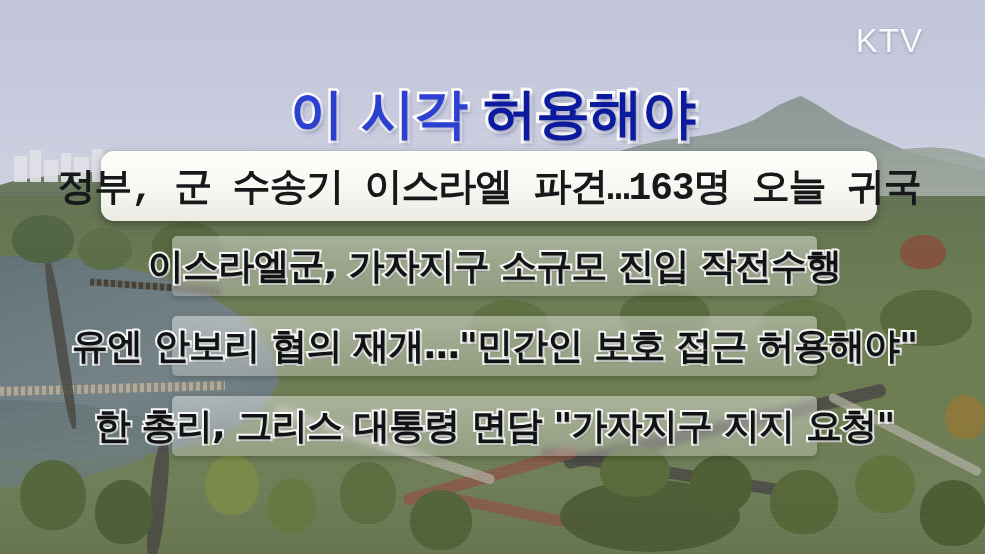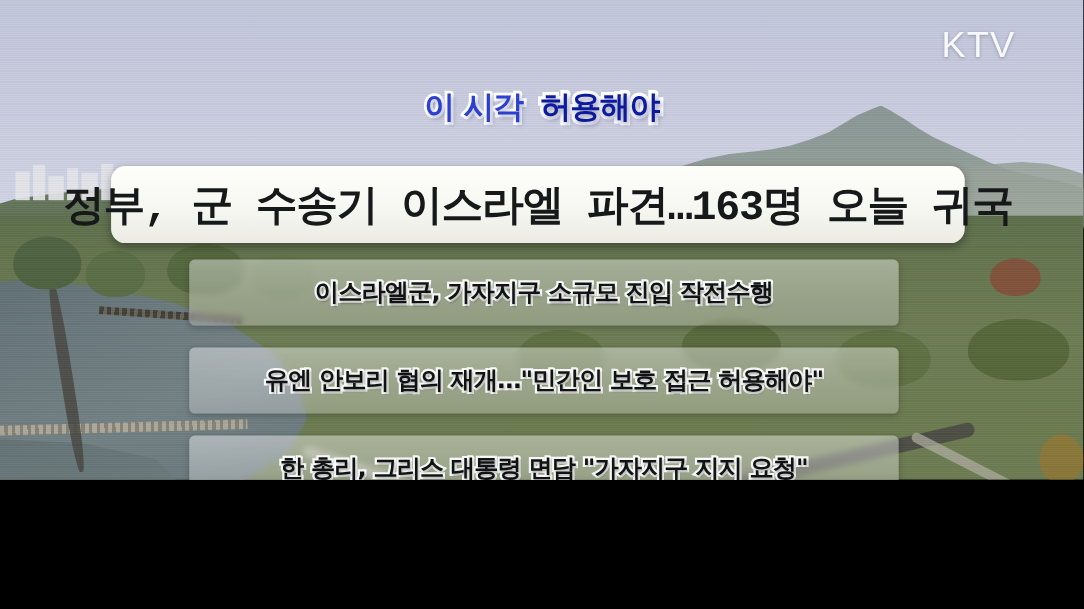--- a/index.html
+++ b/index.html
@@ -5,21 +5,21 @@
   * { margin:0; padding:0; box-sizing:border-box; }
   html,body { width:985px; height:554px; overflow:hidden; background:#000; }
 
   body {
     font-family:"Liberation Sans","DejaVu Sans",sans-serif;
   }
 
   
   #broadcast-frame {
     position:relative;
-    width:985px; height:436px;
+    width:985px; height:554px;
     overflow:hidden;
   }
 
   
   #scene { position:absolute; inset:0; }
 
   
   .sky {
     position:absolute; left:0; top:0; width:985px; height:200px;
     background:linear-gradient(180deg,#c3c7dd 0%,#c8cbe0 30%,#cdd0e2 60%,#d2d5e5 100%);
@@ -138,21 +138,21 @@
   }
 
   
   #program-title {
     position:absolute; left:0; top:78px; width:985px;
     text-align:center;
     white-space:nowrap;
   }
   #program-title .t-light,
   #program-title .t-bold {
-    font-size:28px;
+    font-size:54px;
     font-weight:bold;
     font-family:"DejaVu Sans","Liberation Sans",sans-serif;
     letter-spacing:-1px;
     margin-top:31px;
   }
   #program-title .t-light {
     color:#2b3fd0;
     -webkit-text-stroke:5px #ffffff;
     paint-order:stroke fill;
     text-shadow:2px 3px 4px rgba(20,30,90,.35);
@@ -188,21 +188,21 @@
     height:60px;
     background:linear-gradient(180deg, rgba(255,255,255,.42) 0%,
                rgba(248,248,248,.34) 50%, rgba(232,232,232,.30) 100%);
     backdrop-filter:blur(3px);
     -webkit-backdrop-filter:blur(3px);
     border-radius:5px;
     box-shadow:0 2px 6px rgba(0,0,0,.22);
     display:flex; align-items:center; justify-content:center;
   }
   .sub-banner .sub-text {
-    font-size:22px; font-weight:bold;
+    font-size:36px; font-weight:bold;
     font-family:"DejaVu Sans","Liberation Sans",sans-serif;
     color:#111214;
     letter-spacing:-.8px;
     white-space:nowrap;
     -webkit-text-stroke:4px rgba(255,255,255,.92);
     paint-order:stroke fill;
     text-shadow:1px 2px 2px rgba(0,0,0,.28);
   }
 
   #sub-banner-1 { left:172px; top:236px; width:645px; }

